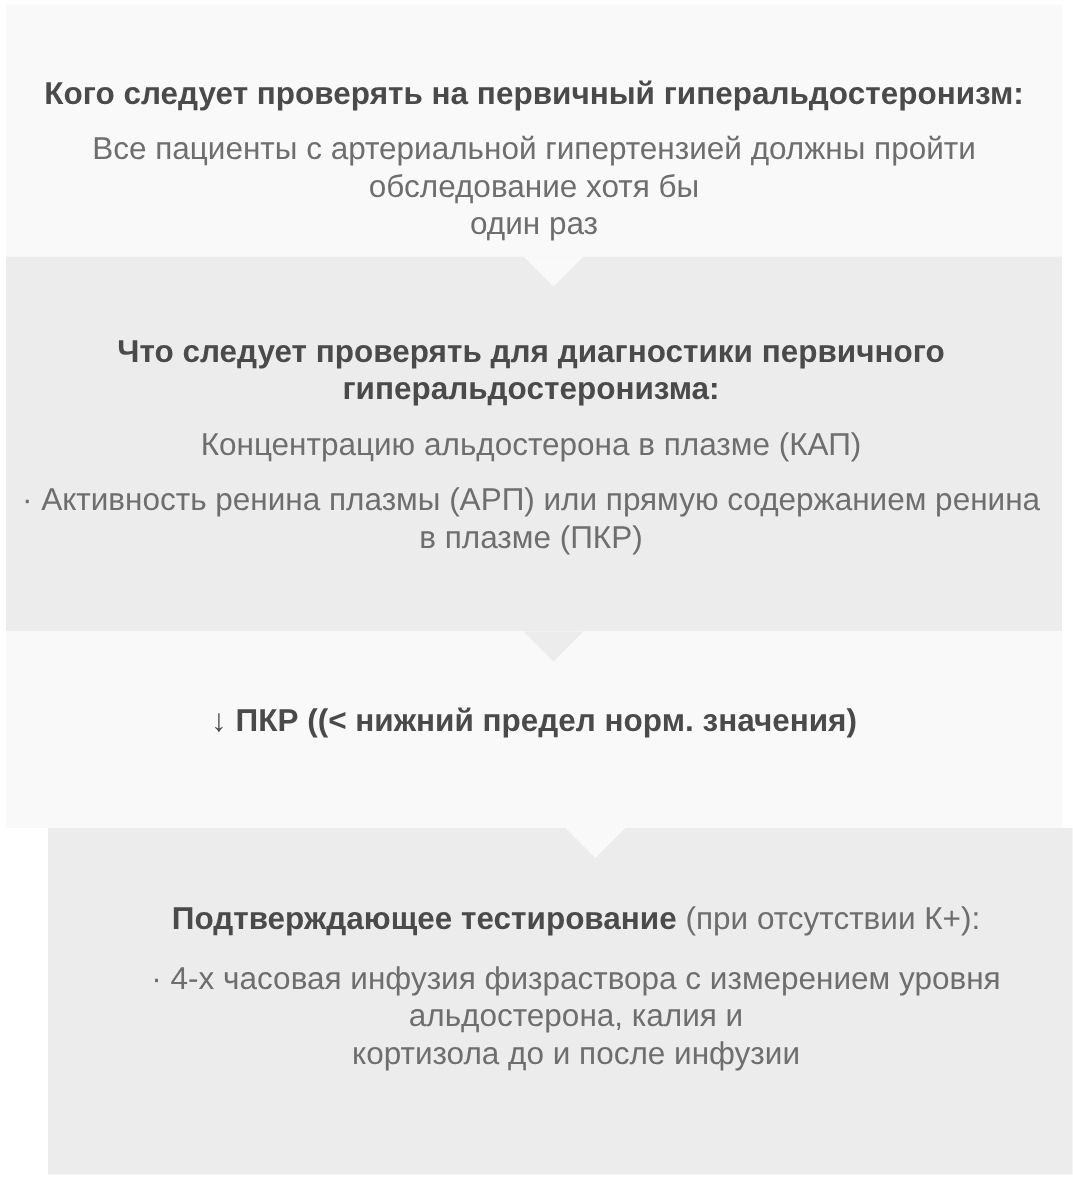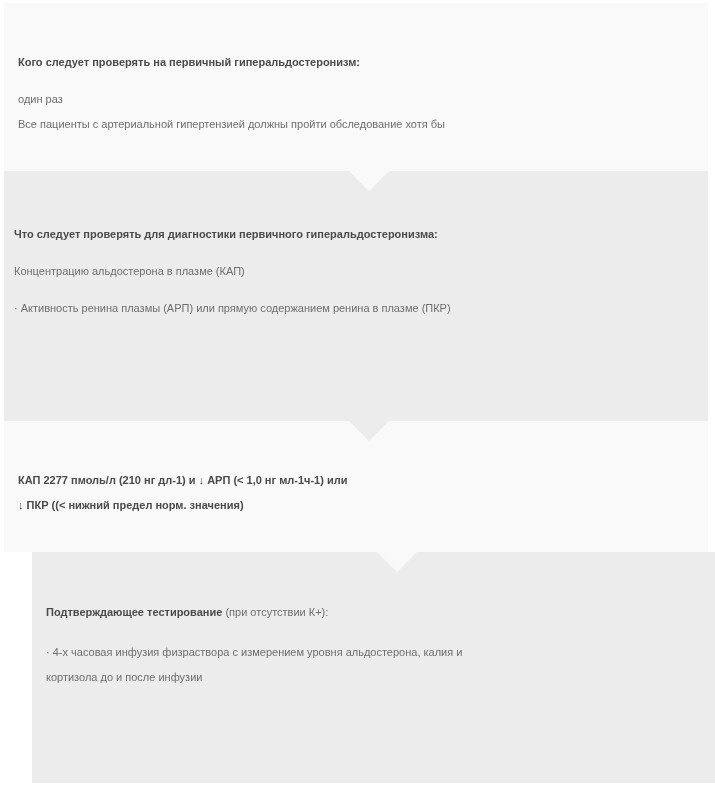--- a/index.html
+++ b/index.html
@@ -16,23 +16,24 @@
     overflow: hidden;
     font-family: "Liberation Sans", "DejaVu Sans", sans-serif;
   }
   .widget {
     margin: 3px 4px 0 4px;
     width: 704px;
   }
   .step {
     position: relative;
     width: 100%;
+    text-align: center;
     padding-left: 14px;
     padding-right: 14px;
-    font-size: 11px;
+    font-size: 21px;
     line-height: 25px;
   }
   .tone-light { background: var(--section-light); }
   .tone-gray  { background: var(--section-gray); }
 
   .step-1 { height: 168px; padding-top: 47px; }
   .step-2 { height: 250px; padding-top: 51px; padding-left: 10px; }
   .step-3 { height: 131px; padding-top: 47px; }
   .step-4 { height: 231px; padding-top: 48px; margin-left: 28px; }
 
@@ -64,40 +65,39 @@
   .chevron.from-gray  { border-top-color: var(--section-gray); }
 </style>
 </head>
 <body>
 
 <div class="widget">
 
   <section class="step step-1 tone-light">
     <div class="heading">Кого следует проверять на первичный гиперальдостеронизм:</div>
     <div class="para">
+      <span class="line">Все пациенты с артериальной гипертензией должны пройти обследование хотя бы</span>
       <span class="line">один раз</span>
-      <span class="line">Все пациенты с артериальной гипертензией должны пройти обследование хотя бы</span>
     </div>
   </section>
 
   <section class="step step-2 tone-gray">
     <span class="chevron from-light"></span>
     <div class="heading">Что следует проверять для диагностики первичного гиперальдостеронизма:</div>
     <div class="para">
       <span class="line">Концентрацию альдостерона в плазме (КАП)</span>
     </div>
     <div class="para">
       <span class="line">· Активность ренина плазмы (АРП) или прямую содержанием ренина в плазме (ПКР)</span>
     </div>
   </section>
 
   <section class="step step-3 tone-light">
     <span class="chevron from-gray"></span>
     <div class="para bold-para">
-      <span class="line">КАП 2277 пмоль/л (210 нг дл-1) и ↓ АРП (&lt; 1,0 нг мл-1ч-1) или</span>
       <span class="line">↓ ПКР ((&lt; нижний предел норм. значения)</span>
     </div>
   </section>
 
   <section class="step step-4 tone-gray">
     <span class="chevron from-light"></span>
     <div class="heading">
       <span>Подтверждающее тестирование</span><span class="regular"> (при отсутствии К+):</span>
     </div>
     <div class="para" style="margin-top:15px;">

